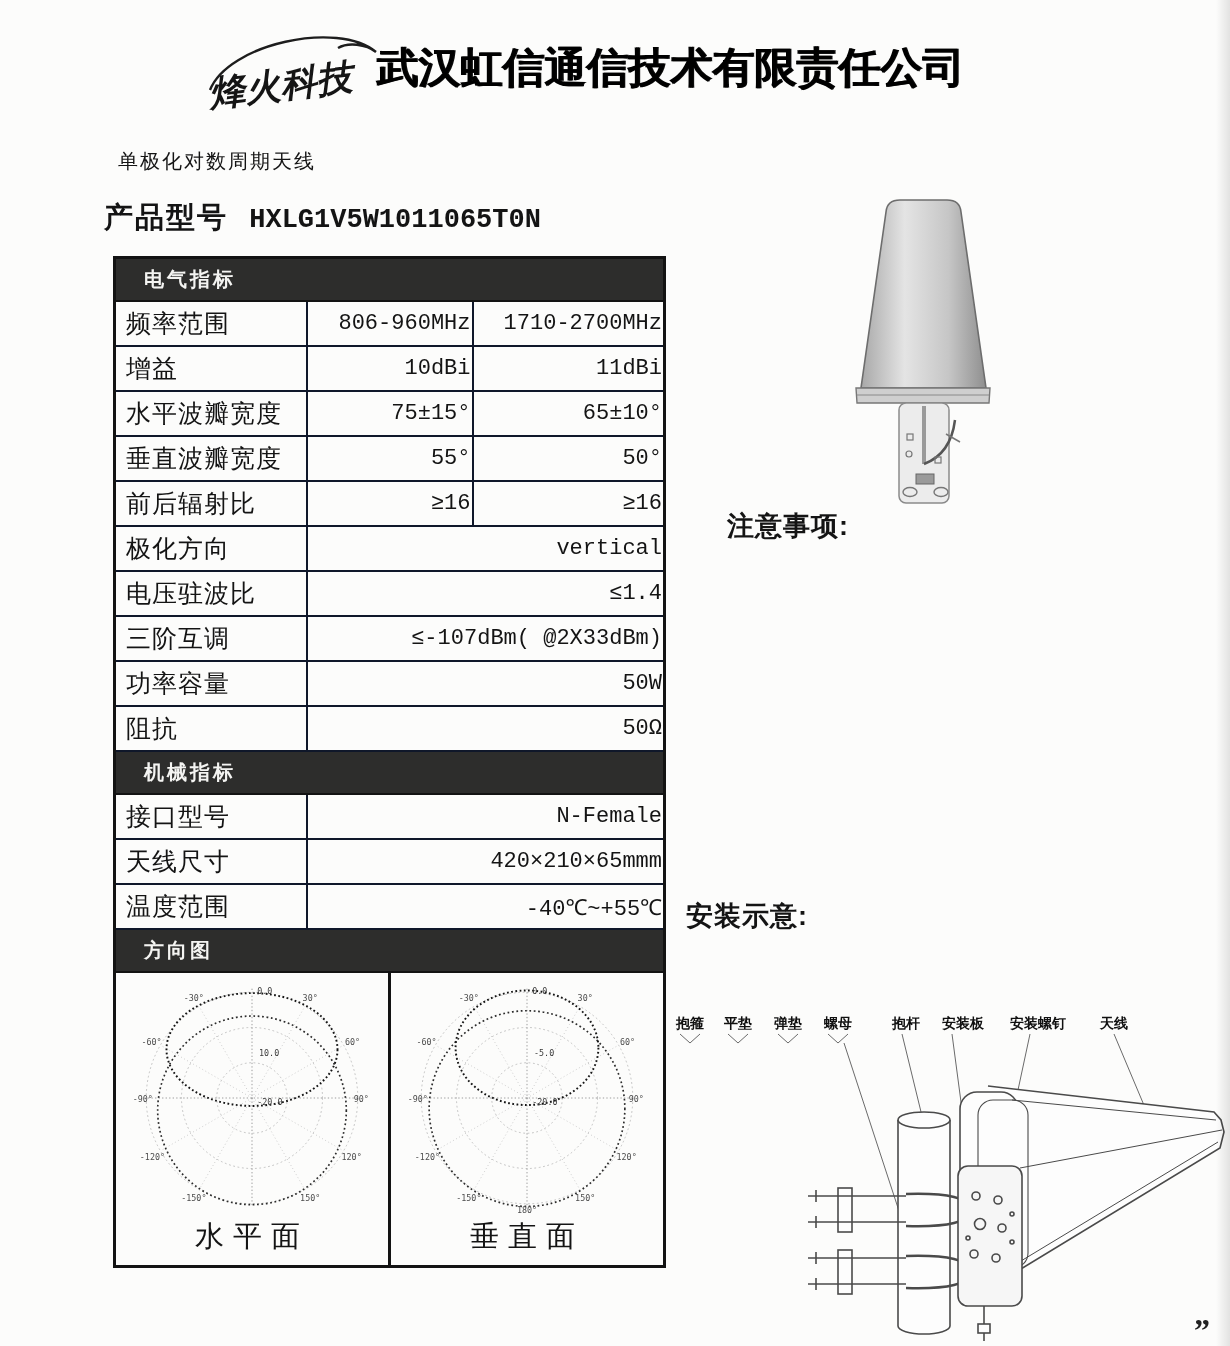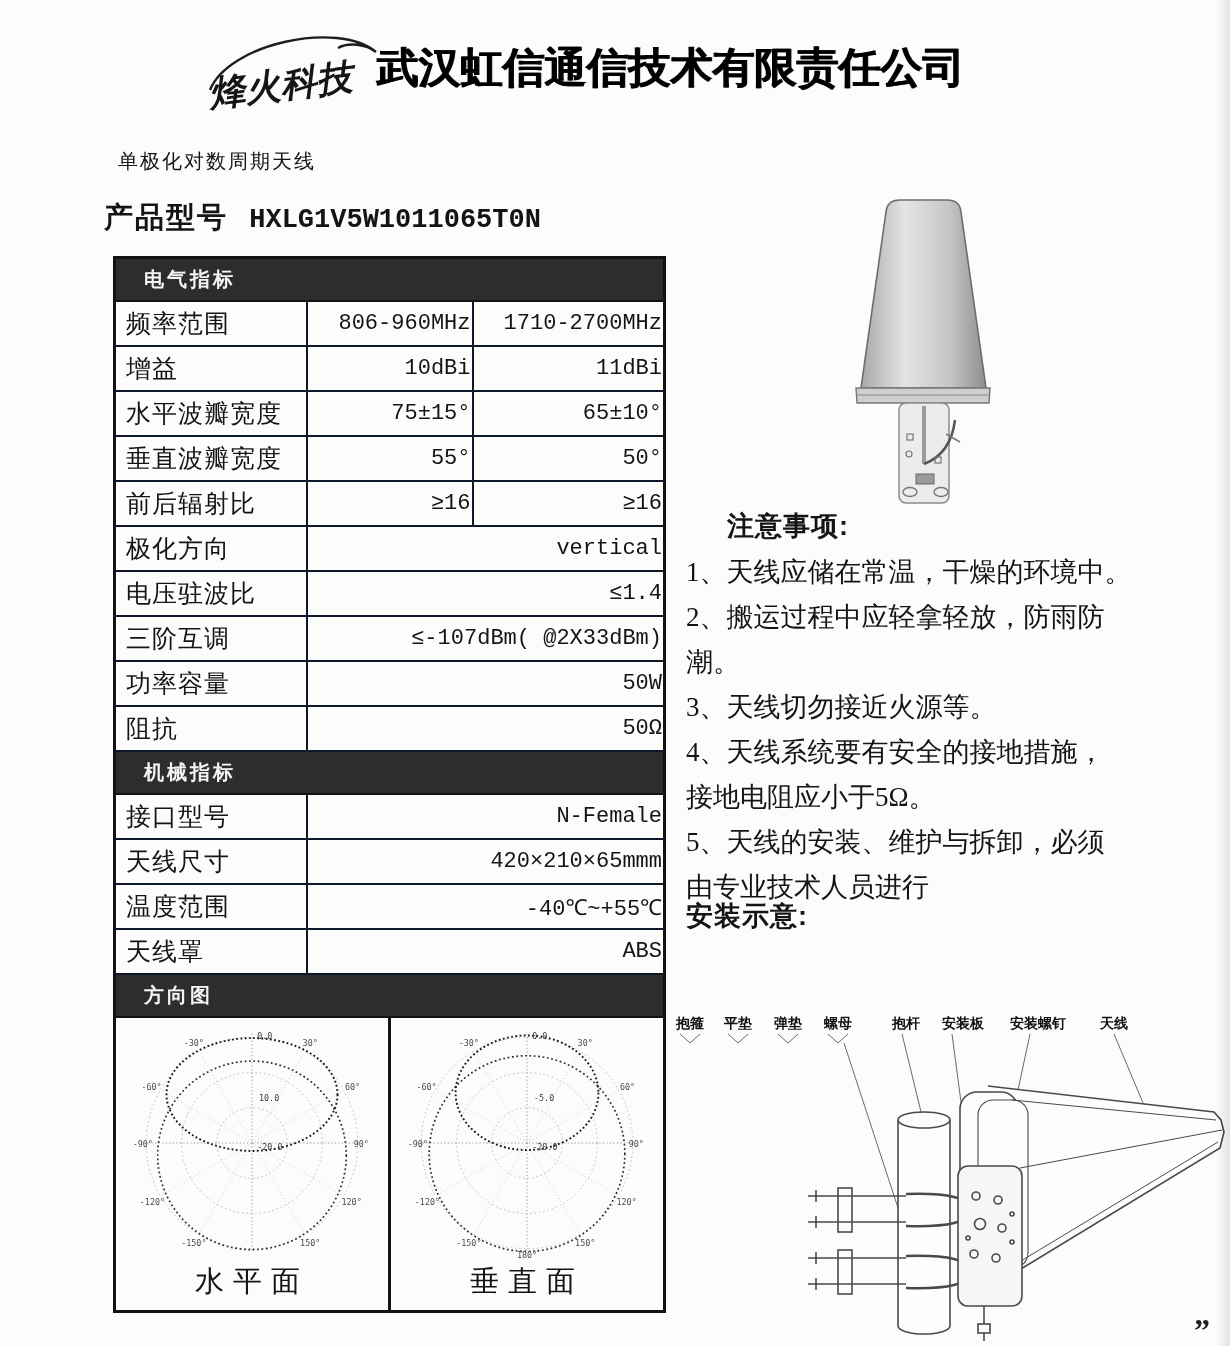--- a/index.html
+++ b/index.html
@@ -138,24 +138,20 @@
         <td class="val left" colspan="2" style="padding-left:12px">N-Female</td>
       </tr>
       <tr>
         <td class="lbl">天线尺寸</td>
         <td class="val left" colspan="2" style="">420×210×65mmm</td>
       </tr>
       <tr>
         <td class="lbl">温度范围</td>
         <td class="val left" colspan="2" style="padding-left:12px">-40℃~+55℃</td>
       </tr>
-      <tr>
-        <td class="lbl">天线罩</td>
-        <td class="val left" colspan="2" style="padding-left:12px">ABS</td>
-      </tr>
 
       <tr>
         <th class="bar" colspan="3">方向图</th>
       </tr>
       <tr>
         <td class="plots-cell" colspan="3">
           <div class="plots">
 
             <div class="plot-half">
               <svg width="238" height="238" viewBox="-135 -135 270 270">
@@ -267,30 +263,20 @@
       <rect x="79" y="252" width="6" height="6" fill="none" stroke="#777" stroke-width="1.2"></rect>
       <circle cx="81" cy="272" r="3" fill="none" stroke="#777" stroke-width="1.2"></circle>
       <rect x="107" y="275" width="6" height="6" fill="none" stroke="#777" stroke-width="1.2"></rect>
       <rect x="88" y="292" width="18" height="10" fill="#9a9a9a" stroke="#666" stroke-width="1"></rect>
       <ellipse cx="82" cy="310" rx="7" ry="4.5" fill="none" stroke="#777" stroke-width="1.4"></ellipse>
       <ellipse cx="113" cy="310" rx="7" ry="4.5" fill="none" stroke="#777" stroke-width="1.4"></ellipse>
     </g>
   </svg>
 
   <div class="notes-title">注意事项:</div>
-  <div class="notes">
-    <p>1、天线应储在常温，干燥的环境中。</p>
-    <p>2、搬运过程中应轻拿轻放，防雨防</p>
-    <p>潮。</p>
-    <p>3、天线切勿接近火源等。</p>
-    <p>4、天线系统要有安全的接地措施，</p>
-    <p>接地电阻应小于5Ω。</p>
-    <p>5、天线的安装、维护与拆卸，必须</p>
-    <p>由专业技术人员进行</p>
-  </div>
 
   <div class="install-title">安装示意:</div>
 
   <svg class="install-diagram" width="560" height="336" viewBox="0 0 560 336">
 
     <g>
       <text class="ilabel" x="8" y="20">抱箍</text>
       <text class="ilabel" x="56" y="20">平垫</text>
       <text class="ilabel" x="106" y="20">弹垫</text>
       <text class="ilabel" x="156" y="20">螺母</text>

